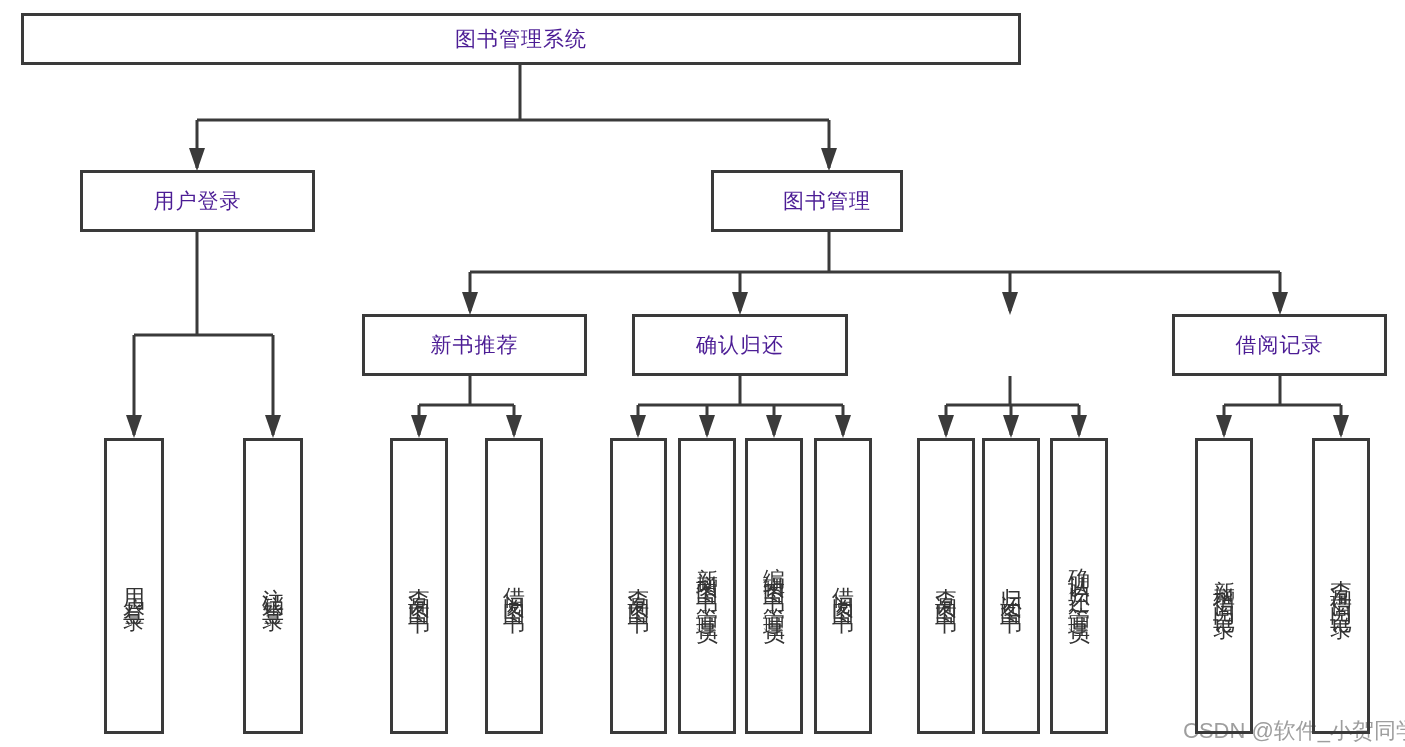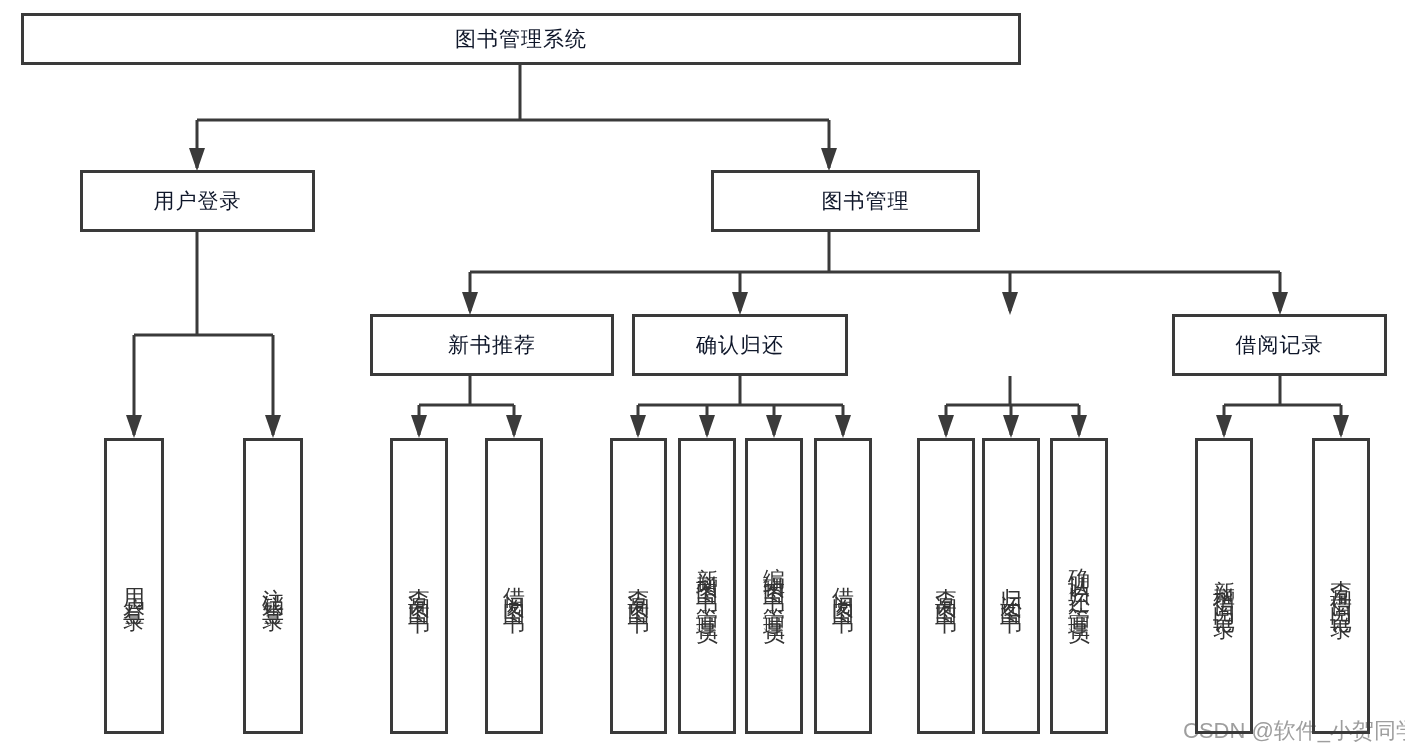--- a/index.html
+++ b/index.html
@@ -24,21 +24,21 @@
     border: 3px solid #3a3a3a;
     background: #ffffff;
     display: flex;
     align-items: center;
     justify-content: center;
     text-align: center;
   }
   .hlabel {
     font-size: 21px;
     letter-spacing: 1px;
-    color: #0f172a;
+    color: #4c1d95;
     white-space: nowrap;
   }
   .leaf .vtext {
     writing-mode: vertical-rl;
     font-size: 22px;
     letter-spacing: 8px;
     line-height: 1;
     color: #333333;
   }
   .watermark {
@@ -97,25 +97,25 @@
     </g>
   </svg>
 
   <div class="node" style="left:21px; top:13px; width:1000px; height:52px;">
     <span class="hlabel">图书管理系统</span>
   </div>
 
   <div class="node" style="left:80px; top:170px; width:235px; height:62px;">
     <span class="hlabel">用户登录</span>
   </div>
-  <div class="node" style="left:711px; top:170px; width:269px; height:62px;padding-left:40px;">
+  <div class="node" style="left:711px; top:170px; width:192px; height:62px;padding-left:40px;">
     <span class="hlabel">图书管理</span>
   </div>
 
-  <div class="node" style="left:362px; top:314px; width:244px; height:62px;margin-left:8px;">
+  <div class="node" style="left:362px; top:314px; width:225px; height:62px;">
     <span class="hlabel">新书推荐</span>
   </div>
   <div class="node" style="left:632px; top:314px; width:216px; height:62px;">
     <span class="hlabel">确认归还</span>
   </div>
   <div class="node" style="left:1172px; top:314px; width:215px; height:62px;">
     <span class="hlabel">借阅记录</span>
   </div>
 
   <div class="node leaf" style="left:104px; top:438px; width:60px; height:296px;">

